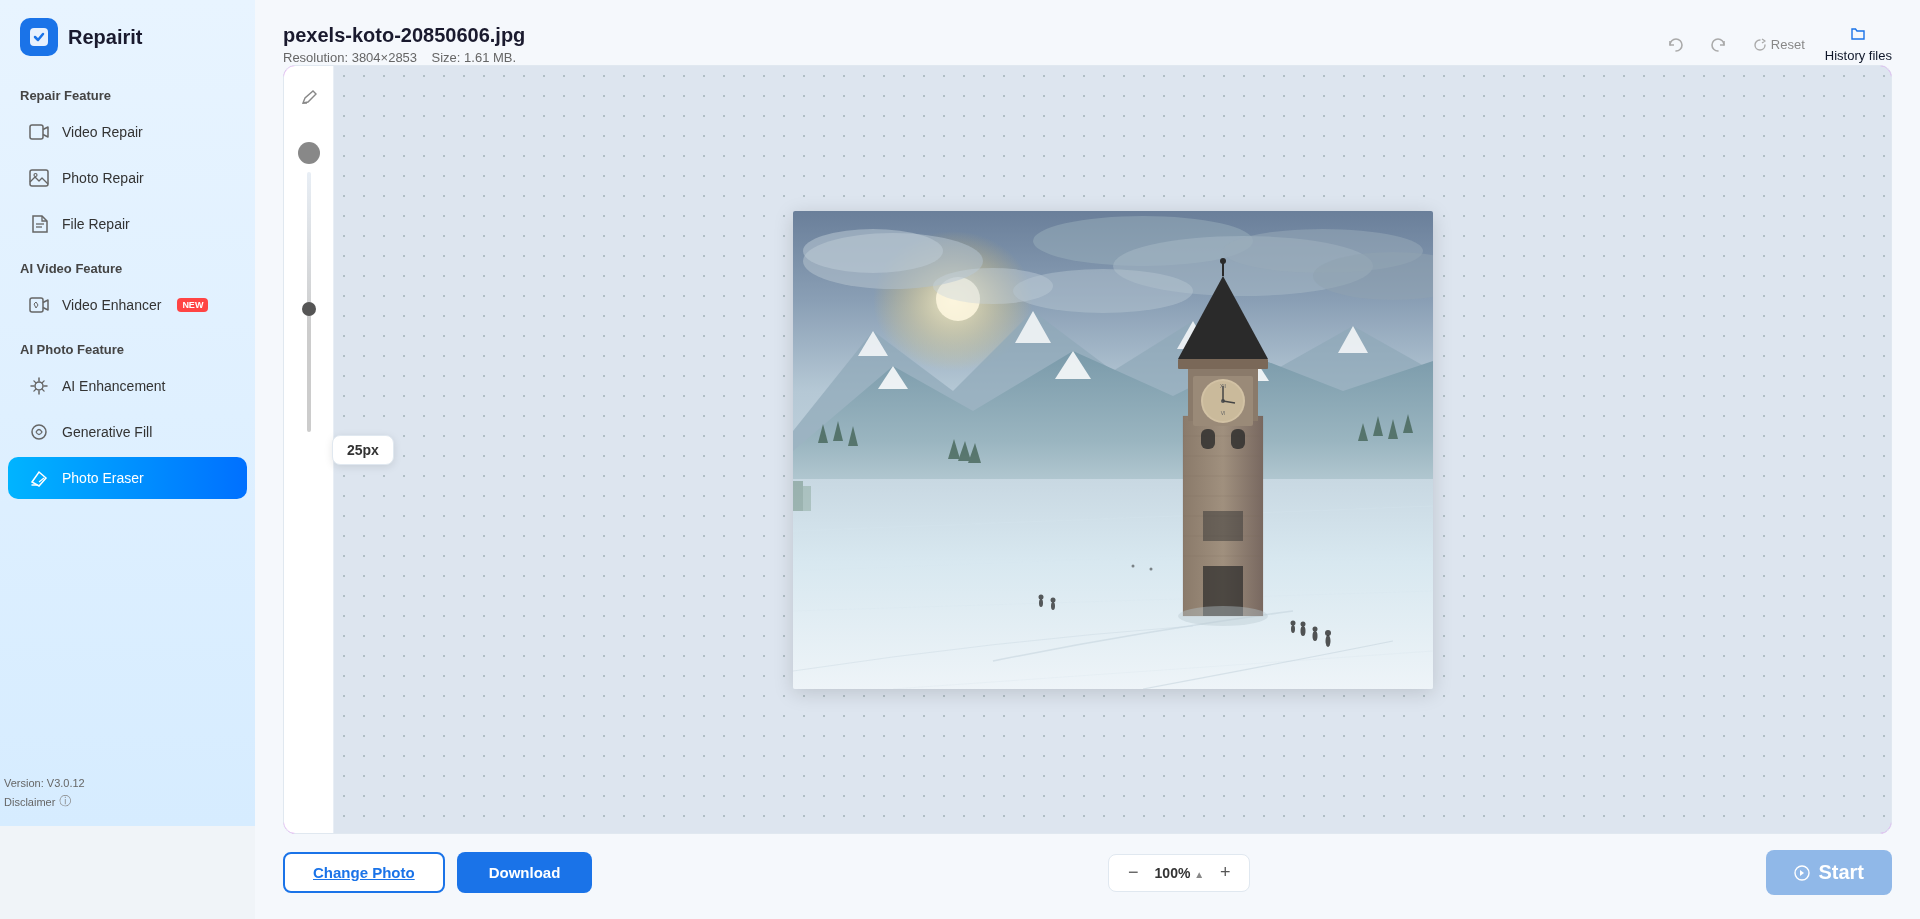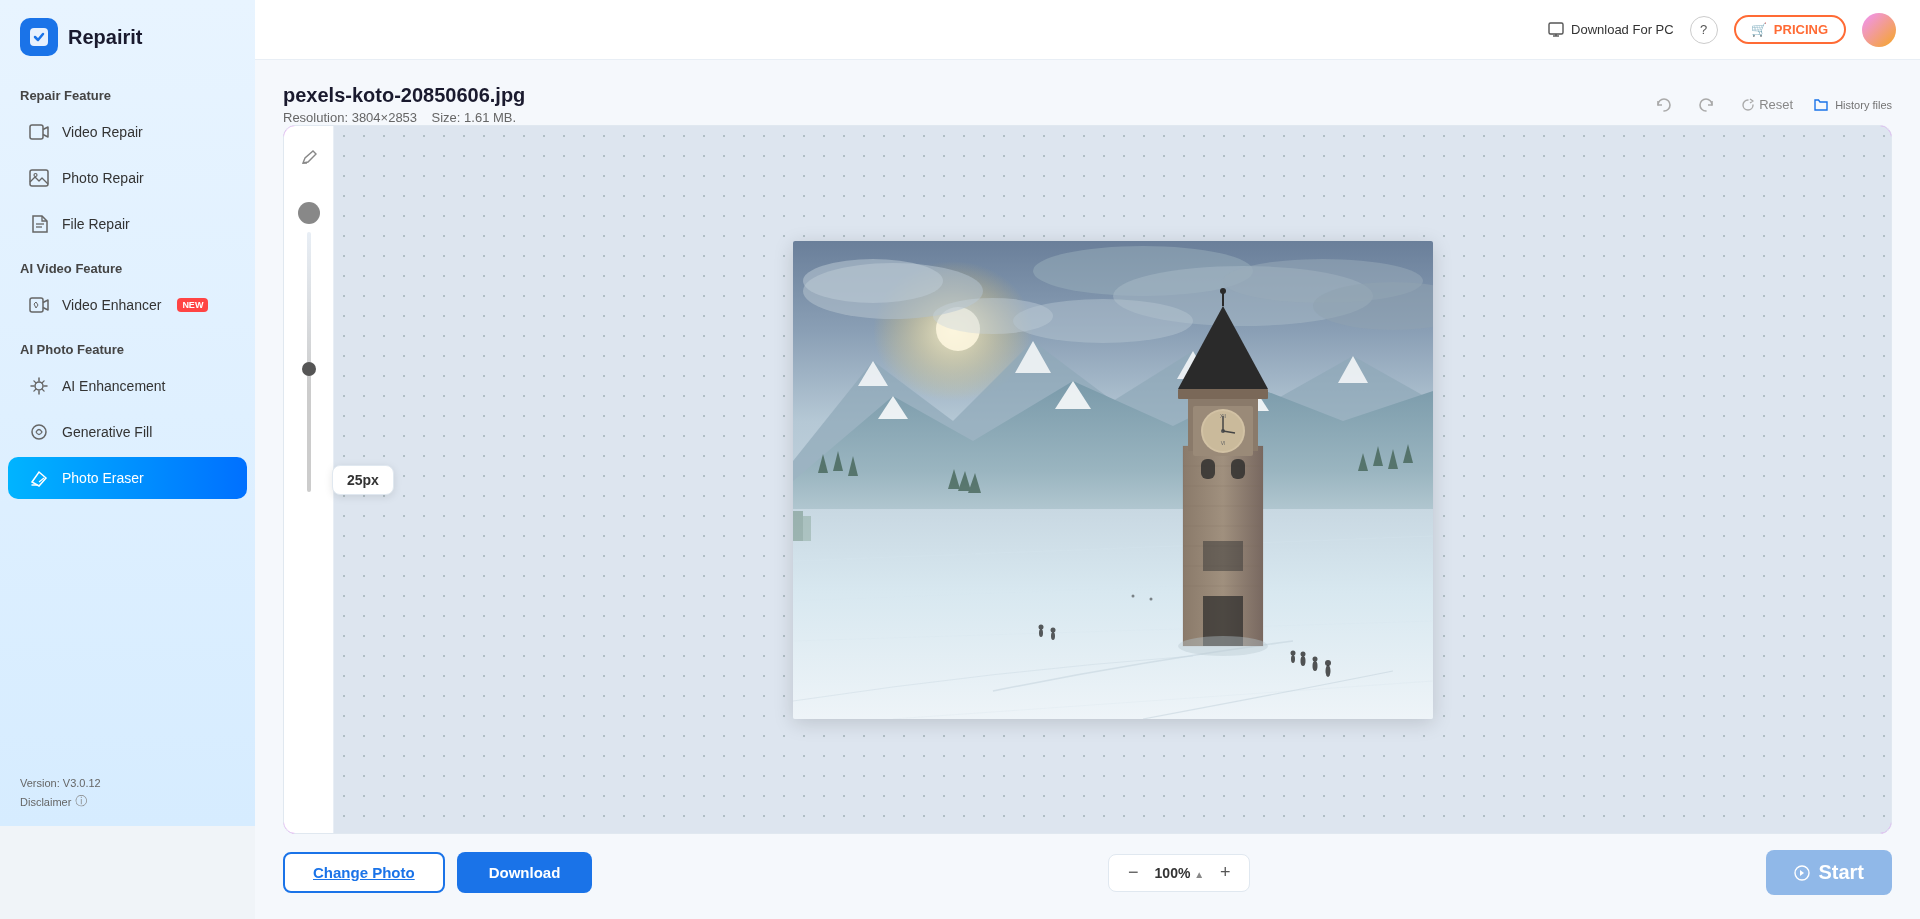--- a/index.html
+++ b/index.html
@@ -75,21 +75,21 @@
       background: #ff4444;
       color: white;
       font-size: 9px;
       font-weight: 700;
       padding: 2px 5px;
       border-radius: 4px;
       margin-left: 4px;
     }
     .sidebar-footer {
       margin-top: auto;
-      padding: 16px 20px;
+      padding: 16px 4px;
       font-size: 11px;
       color: #666;
     }
     .sidebar-footer .disclaimer {
       display: flex;
       align-items: center;
       gap: 4px;
       margin-top: 4px;
       cursor: pointer;
     }
@@ -185,23 +185,24 @@
     .file-actions {
       display: flex;
       align-items: center;
       gap: 12px;
       text-align: center;
     }
     .history-files-btn {
       display: flex;
       align-items: center;
       gap: 6px;
-      font-size: 11px;
-      color: #737373;
-      cursor: pointer;
+      font-size: 13px;
+      color: #0f172a;
+      cursor: pointer;
+      flex-direction: column;
     }
 
     
     .editor-area {
       flex: 1;
       display: flex;
       gap: 0;
       background: #d946ef;
       border-radius: 12px;
       overflow: hidden;
@@ -499,36 +500,20 @@
     <div>Version: V3.0.12</div>
     <div class="disclaimer">
       <span>Disclaimer</span>
       <span style="font-size:12px;color:#888;">ⓘ</span>
     </div>
   </div>
 </div>
 
 <div id="main">
 
-  <div id="topbar">
-    <div class="topbar-download-pc">
-      <svg width="18" height="18" viewBox="0 0 18 18" fill="none">
-          <rect x="2" y="2" width="14" height="11" rx="1.5" stroke="#555" stroke-width="1.4" fill="none"></rect>
-          <line x1="6" y1="15" x2="12" y2="15" stroke="#555" stroke-width="1.4"></line>
-          <line x1="9" y1="13" x2="9" y2="15" stroke="#555" stroke-width="1.4"></line>
-        </svg>
-      <span>Download For PC</span>
-    </div>
-    <div class="topbar-help">?</div>
-    <div class="topbar-pricing">
-      <span>🛒</span>
-      <span>PRICING</span>
-    </div>
-    <div class="topbar-avatar"></div>
-  </div>
 
   <div id="content">
 
     <div class="file-header">
       <div class="file-info-left">
         <div class="file-name">pexels-koto-20850606.jpg</div>
         <div class="file-meta">
           <span>Resolution: 3804×2853</span>
           &nbsp;&nbsp;
           <span>Size: 1.61 MB.</span>

